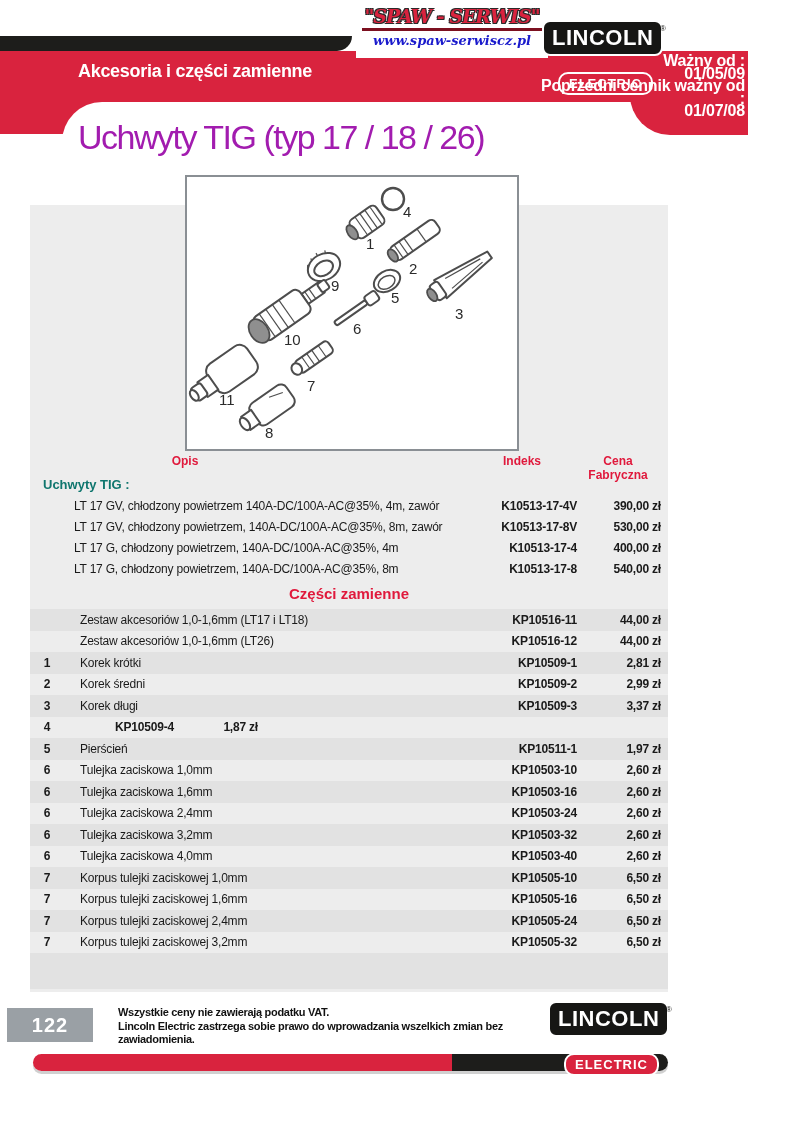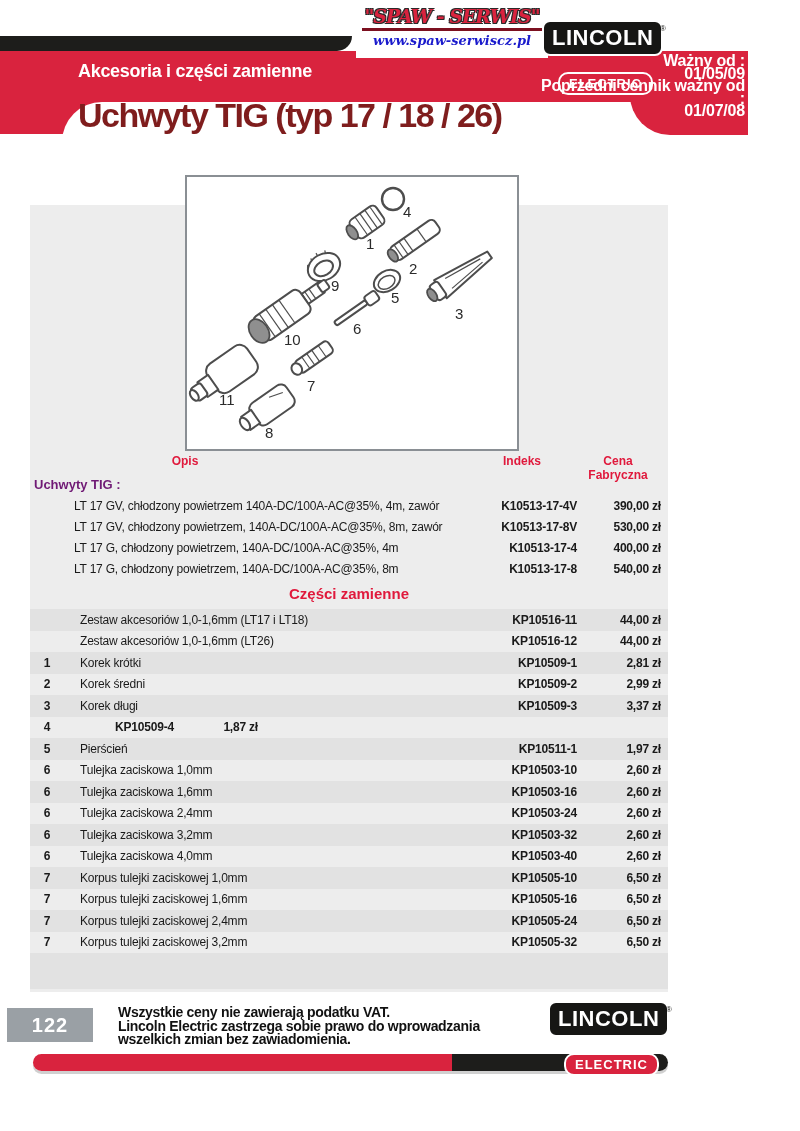--- a/index.html
+++ b/index.html
@@ -7,21 +7,21 @@
     width:800px;height:1131px;position:relative;background:#fff;
     font-family:"Liberation Sans",sans-serif;color:#1a1a1a;overflow:hidden;
   }
   
   .black-bar{position:absolute;left:0;top:36px;width:352px;height:15px;background:#1d1d1b;border-radius:0 0 22px 0;}
   .red-band{position:absolute;left:0;top:51px;width:748px;height:52px;background:#d9233e;}
   .red-tail{position:absolute;left:0;top:102px;width:110px;height:32px;background:#d9233e;}
   .white-curve{position:absolute;left:62px;top:102px;width:738px;height:40px;background:#fff;border-top-left-radius:42px;}
   .red-right{position:absolute;left:630px;top:51px;width:118px;height:84px;background:#d9233e;border-bottom-left-radius:40px;}
   .banner-title{position:absolute;left:78px;top:61px;color:#fff;font-size:18px;font-weight:bold;letter-spacing:-.3px;}
-  .page-title{position:absolute;left:78px;top:96px;color:#7f1d1d;font-size:34px;letter-spacing:-1.5px;font-weight:700;}
+  .page-title{position:absolute;left:78px;top:118px;color:#a21caf;font-size:34px;letter-spacing:-1.5px;font-weight:400;}
   .spaw-box{position:absolute;left:356px;top:0;width:192px;height:58px;background:#fff;text-align:center;z-index:5;}
   .spaw-name{font-family:"DejaVu Serif",serif;font-style:italic;font-weight:bold;font-size:19px;color:#d9233e;
     text-shadow:-1px -1px 0 #2a2a2a,1px -1px 0 #2a2a2a,-1px 1px 0 #2a2a2a,1px 1px 0 #2a2a2a;
     letter-spacing:-1px;display:inline-block;border-bottom:3px solid #7c1020;padding:2px 2px 1px;margin-top:3px;}
   .spaw-url{font-family:"DejaVu Serif",serif;font-style:italic;font-weight:bold;font-size:13px;color:#1a1acc;margin-top:2px;}
   .lincoln{position:absolute;z-index:6;width:120px;}
   .lincoln .lc-black{display:inline-block;background:#161614;color:#fff;font-weight:bold;font-size:22px;
     letter-spacing:.5px;padding:3px 8px 3px;border-radius:8px;border:2px solid #fff;position:relative;z-index:2;}
   .lincoln .lc-reg{position:absolute;right:-4px;top:4px;font-size:8px;color:#161614;z-index:3;}
   .lincoln .lc-red{display:inline-block;background:#d9233e;color:#fff;font-weight:bold;font-size:13px;
@@ -34,36 +34,36 @@
   .pt{fill:#fff;stroke:#4d4d4d;stroke-width:2;stroke-linejoin:round;}
   .ptl{stroke:#4d4d4d;stroke-width:1.2;}
   .dk{fill:#8f8f8f;stroke:#4d4d4d;stroke-width:1.8;}
   .num{font-family:"Liberation Sans",sans-serif;font-size:15px;fill:#2b2b2b;}
   
   .table-area{position:absolute;left:30px;top:450px;width:638px;z-index:3;font-size:12px;}
   .hdr-row{position:relative;height:24px;font-weight:bold;color:#e0193c;}
   .hdr-opis{position:absolute;left:120px;top:4px;width:70px;text-align:center;}
   .hdr-idx{position:absolute;right:91px;top:4px;width:110px;text-align:center;}
   .hdr-cena{position:absolute;right:4px;top:4px;width:92px;text-align:center;}
-  .torch-title{height:21px;line-height:21px;padding-left:4px;font-weight:bold;font-size:13px;color:#701a75;}
+  .torch-title{height:21px;line-height:21px;padding-left:13px;font-weight:bold;font-size:13px;color:#0f766e;}
   .trow,.prow{display:flex;align-items:center;letter-spacing:-.2px;}
   .trow{height:21px;}
   .prow{height:21.5px;}
   .cell-num{width:34px;text-align:center;font-weight:bold;flex:0 0 auto;}
   .cell-desc{flex:1 1 auto;padding-left:16px;}
   .trow .cell-desc{padding-left:44px;}
   .cell-idx{flex:0 0 110px;text-align:right;font-weight:bold;}
   .cell-price{flex:0 0 84px;text-align:right;font-weight:bold;padding-right:7px;}
   .shade{background:#e2e2e2;}
   .parts-heading{height:30px;line-height:30px;text-align:center;color:#e0193c;font-weight:bold;font-size:15px;}
   .end-band{height:36px;background:#e2e2e2;margin-top:0;}
   
   .page-num{position:absolute;left:7px;top:1008px;width:86px;height:34px;background:#9aa0a5;color:#fff;
     font-weight:bold;font-size:20px;text-align:center;line-height:34px;letter-spacing:1px;}
-  .foot-notes{position:absolute;left:118px;top:1006px;width:420px;font-size:14px;font-weight:bold;letter-spacing:-.3px;line-height:13.5px;color:#111;}
+  .foot-notes{position:absolute;left:118px;top:1006px;width:420px;font-size:11px;font-weight:bold;letter-spacing:-.3px;line-height:13.5px;color:#111;}
   .lincoln-footer{left:548px;top:1001px;}
   .bottom-bar{position:absolute;left:33px;top:1054px;width:635px;height:17px;border-radius:9px;
     background:linear-gradient(90deg,#d9233e 0 66%,#1d1d1b 66% 100%);box-shadow:0 3px 0 rgba(120,120,120,.35);}
 </style>
 </head>
 <body>
 
 <div class="black-bar"></div>
 <div class="red-band"></div>
 <div class="red-tail"></div>

